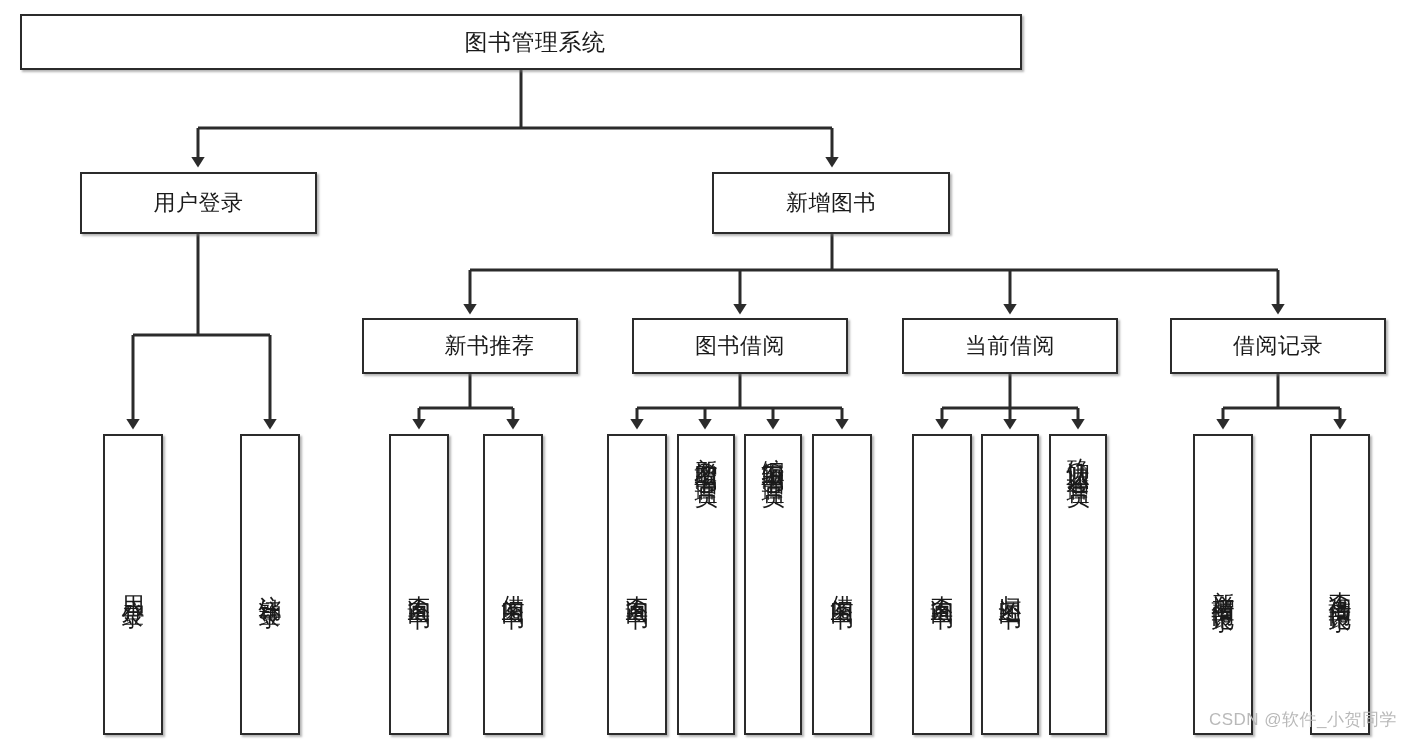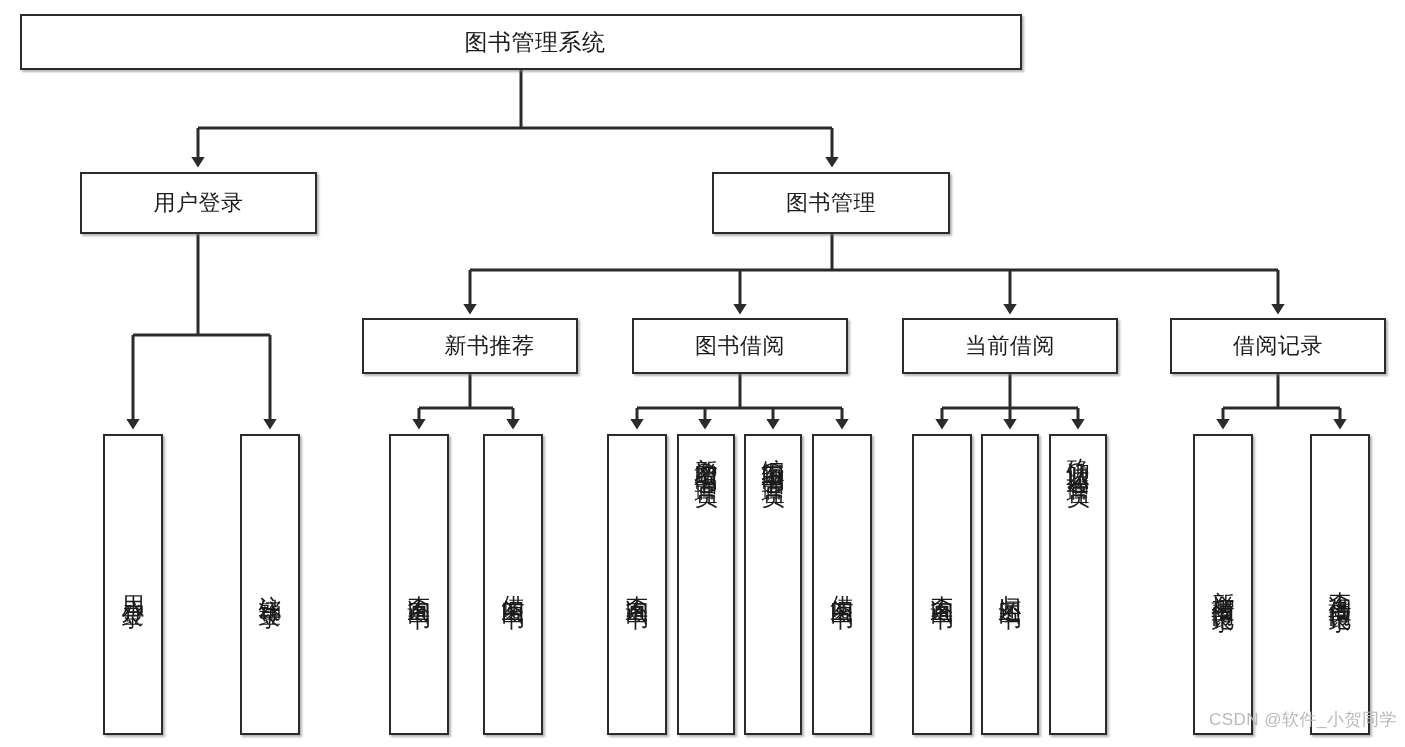--- a/index.html
+++ b/index.html
@@ -134,21 +134,21 @@
 
   <div class="node horiz root" style="left:20px; top:14px; width:1002px; height:56px;padding-left:28px;">
     <span class="node-label">图书管理系统</span>
   </div>
 
   <div class="node horiz" style="left:80px; top:172px; width:237px; height:62px;">
     <span class="node-label">用户登录</span>
   </div>
 
   <div class="node horiz" style="left:712px; top:172px; width:238px; height:62px;">
-    <span class="node-label">图书管理</span>
+    <span class="node-label">新增图书</span>
   </div>
 
   <div class="node horiz" style="left:362px; top:318px; width:216px; height:56px;padding-left:39px;">
     <span class="node-label">新书推荐</span>
   </div>
 
   <div class="node horiz" style="left:902px; top:318px; width:216px; height:56px;">
     <span class="node-label">当前借阅</span>
   </div>
 

